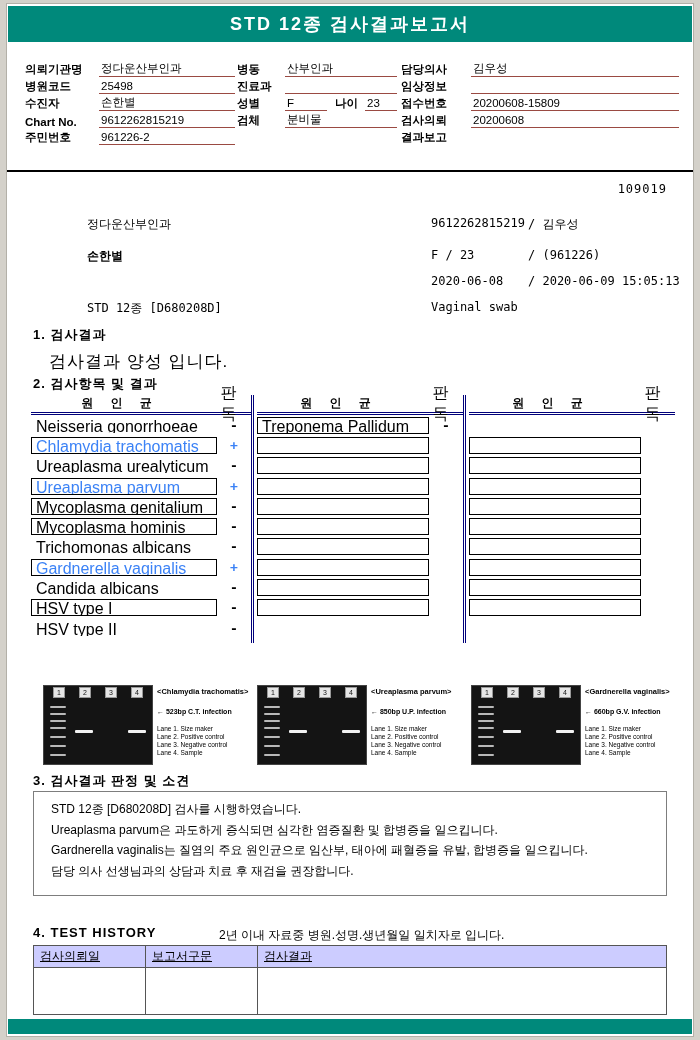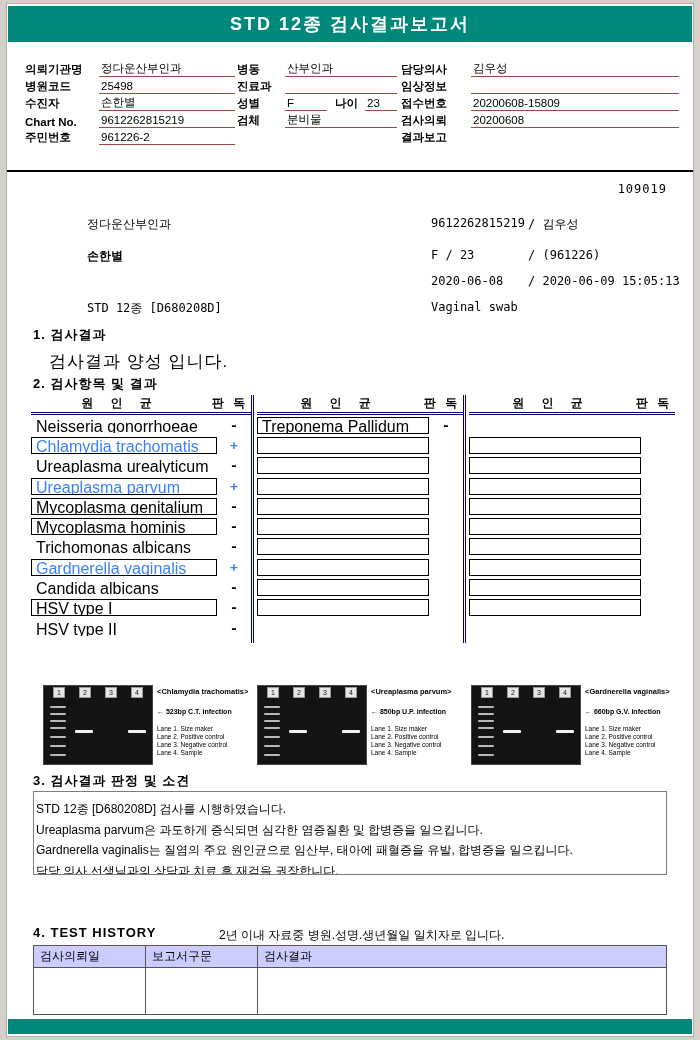--- a/index.html
+++ b/index.html
@@ -42,21 +42,21 @@
   .overall-result { position:absolute; top:346px; left:42px; color:#000000; font-size:17px; font-weight:normal; letter-spacing:1px; }
   #sec2-heading { top:371px; left:26px; }
 
   .results-table { position:absolute; top:391px; left:0; right:0; height:252px; }
   .res-col { position:absolute; top:0; }
   .res-col-0 { left:24px;  width:220px; }
   .res-col-1 { left:250px; width:206px; }
   .res-col-2 { left:462px; width:206px; }
   .res-head { display:flex; height:20px; border-bottom:3px double #00007a; align-items:center; }
   .res-head-org { flex:1; text-align:center; font-weight:bold; letter-spacing:7px; font-size:12px; }
-  .res-head-verdict { width:42px; text-align:center; font-weight:bold; letter-spacing:3px; font-size:12px; }
+  .res-head-verdict { width:42px; text-align:center; font-weight:normal; letter-spacing:3px; font-size:16px; }
   .res-row { display:flex; align-items:center; height:20.3px; }
   .res-name { height:17px; line-height:15px; padding:1px 0 0 4px; font-size:16px; border:1px solid transparent; white-space:nowrap; overflow:hidden; }
   .res-col-0 .res-name { width:186px; }
   .res-col-1 .res-name, .res-col-2 .res-name { width:172px; }
   .res-name.boxed { border-color:#000; }
   .res-mark { flex:1; text-align:center; font-weight:bold; font-size:13px; font-family:"DejaVu Sans Mono",monospace; }
   .pos { color:#3b82f6; }
   .res-sep { position:absolute; top:0; height:248px; width:0; border-left:3px double #00007a; }
 
   .gel-strip { position:absolute; top:681px; left:36px; display:flex; }
@@ -66,27 +66,27 @@
   .gel-lane-num { font-size:7px; line-height:9px; color:#111; background:#e6e6e6; padding:0 3px; border:1px solid #999; }
   .gel-band { position:absolute; height:2px; width:16px; background:#b9b9b9; border-radius:1px; }
   .gel-band.bright { height:3px; width:18px; background:#f2f2f2; }
   .gel-info { width:98px; padding:2px 0 0 4px; }
   .gel-title { font-size:7.5px; font-weight:bold; white-space:nowrap; }
   .gel-band-label { font-size:7px; font-weight:bold; margin-top:12px; white-space:nowrap; }
   .gel-legend { margin-top:10px; }
   .gel-legend-line { font-size:6.5px; line-height:8px; white-space:nowrap; }
 
   #sec3-heading { top:768px; left:26px; }
-  .opinion-box { position:absolute; top:787px; left:26px; right:26px; height:84px; border:1px solid #7d7d7d; padding:7px 2px; overflow:hidden; }
+  .opinion-box { position:absolute; top:787px; left:26px; right:26px; height:105px; border:1px solid #7d7d7d; padding:7px 17px; overflow:hidden; }
   .opinion-line { font-size:12px; line-height:20.5px; white-space:nowrap; }
 
   #sec4-heading { top:921px; left:26px; }
   .history-note { position:absolute; top:923px; left:212px; font-size:12px; white-space:nowrap; }
   .history-table { position:absolute; top:941px; left:26px; right:26px; border:1px solid #555; background:#fff; }
-  .hist-row { display:flex; }
+  .hist-row { display:flex;text-decoration:underline; }
   .hist-head { background:#ccccff; border-bottom:1px solid #555; }
   .hist-cell { padding:2px 6px; font-size:12px; border-right:1px solid #555; }
   .hist-cell:last-child { border-right:none; }
   .hist-c0 { width:112px; } .hist-c1 { width:112px; } .hist-c2 { flex:1; }
   .hist-body .hist-cell { height:46px; }
 
   .footer-bar { position:absolute; bottom:2px; left:1px; right:1px; height:15px; background:#00897b; }
 </style>
 </head>
 <body>

